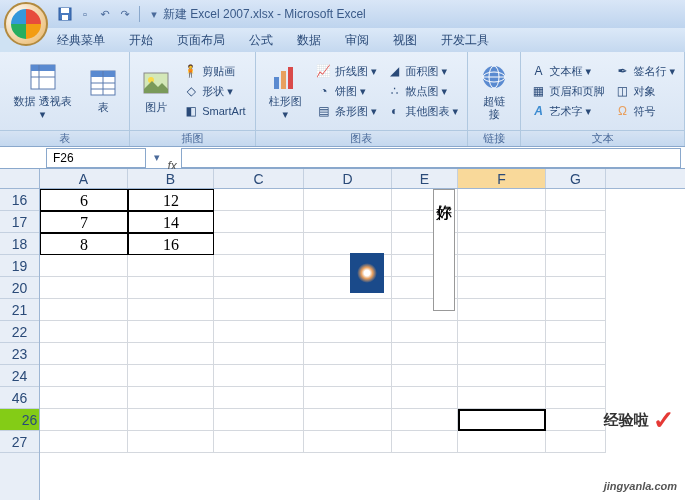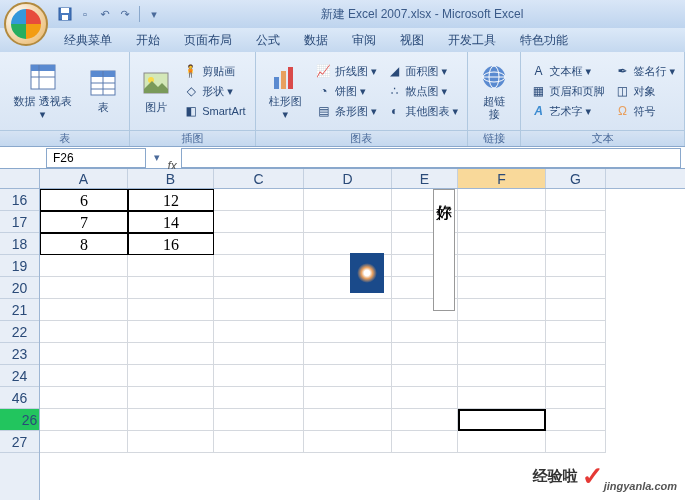--- a/index.html
+++ b/index.html
@@ -4,22 +4,22 @@
 <style>
 * { margin: 0; padding: 0; box-sizing: border-box; font-family: "Microsoft YaHei", SimSun, sans-serif; }
 body { background: #bdd7ee; font-size: 12px; overflow: hidden; }
 .window { width: 685px; height: 500px; background: #cfe2f3; display: flex; flex-direction: column; }
 .titlebar { height: 28px; background: linear-gradient(#d9e6f7, #bed4ee); display: flex; align-items: center; padding: 0 4px; }
 .office-btn { width: 44px; height: 44px; border-radius: 50%; background: radial-gradient(circle at 30% 30%, #fff, #e8b25f); border: 2px solid #b28a3f; position: absolute; top: 2px; left: 4px; z-index: 10; display: flex; align-items: center; justify-content: center; font-size: 20px; }
 .office-btn::before { content: ""; width: 30px; height: 30px; border-radius: 50%; background: conic-gradient(#e74c3c 0 25%, #f39c12 25% 50%, #27ae60 50% 75%, #3498db 75% 100%); }
 .qat { margin-left: 52px; display: flex; gap: 2px; align-items: center; height: 100%; }
 .qat-icon { width: 18px; height: 18px; display: flex; align-items: center; justify-content: center; font-size: 11px; color: #4a6a9a; border-radius: 2px; }
 .qat-sep { width: 1px; height: 16px; background: #8aa8cc; margin: 0 3px; }
-.title { flex: 1; text-align: center; font-size: 12px; color: #3a5a88; }
-.menubar { height: 24px; display: flex; align-items: center; padding-left: 52px; background: linear-gradient(#dce9f8, #c4d8ef); }
+.title { flex: 1; text-align: left; font-size: 12px; color: #3a5a88; }
+.menubar { height: 24px; display: flex; align-items: center; padding-left: 25px; background: linear-gradient(#dce9f8, #c4d8ef); margin-left: 20px; }
 .tab { padding: 3px 12px; font-size: 12px; color: #2a4a78; border-radius: 3px 3px 0 0; }
 .tab.active { background: #e8f0fa; border: 3px solid #e53935; padding: 2px 14px; }
 .ribbon { height: 95px; background: linear-gradient(#e8f0fa, #d6e3f3); display: flex; border-bottom: 1px solid #8aa8cc; }
 .group { border-right: 1px solid #b0c8e0; display: flex; flex-direction: column; }
 .group-body { flex: 1; display: flex; align-items: center; padding: 2px 6px; gap: 4px; }
 .group-label { height: 16px; font-size: 11px; text-align: center; color: #4a6a9a; background: linear-gradient(#d6e3f3, #c4d8ef); border-top: 1px solid #b0c8e0; }
 .big-btn { display: flex; flex-direction: column; align-items: center; gap: 2px; padding: 2px 4px; }
 .big-btn .ic { width: 32px; height: 32px; display: flex; align-items: center; justify-content: center; font-size: 24px; }
 .big-btn .lbl { font-size: 11px; color: #2a4a78; text-align: center; line-height: 1.2; }
 .small-btns { display: flex; flex-direction: column; gap: 2px; }
@@ -28,35 +28,35 @@
 .formula-row { height: 22px; background: #ffffff; display: flex; align-items: center; border-bottom: 1px solid #8aa8cc; }
 .namebox-wrap { width: 42px; } 
 .namebox { width: 100px; height: 20px; border: 1px solid #8aa8cc; background: #fff; margin-left: 4px; display: flex; align-items: center; padding: 0 6px; font-size: 12px; }
 .fx-icons { display: flex; gap: 6px; margin: 0 8px; color: #4a6a9a; font-size: 11px; }
 .fx-lbl { font-style: italic; font-size: 12px; color: #555; margin-right: 4px; margin-top: 17px; }
 .formula-bar { flex: 1; height: 20px; border: 1px solid #8aa8cc; background: #fff; margin-right: 4px; }
 .sheet-area { flex: 1; background: #fff; display: flex; overflow: hidden; position: relative; }
 .rowhdrs { width: 40px; background: #e8eef7; border-right: 1px solid #9eb6d4; }
 .corner { height: 20px; background: #e8eef7; border-bottom: 1px solid #9eb6d4; }
 .rowhdr { height: 22px; border-bottom: 1px solid #c4d0e0; text-align: center; font-size: 14px; color: #2a4a78; line-height: 22px; }
-.rowhdr.active { background: #22c55e; padding-left: 20px; }
+.rowhdr.active { background: #84cc16; padding-left: 20px; }
 .grid { flex: 1; position: relative; }
 .colhdrs { height: 20px; display: flex; background: #e8eef7; border-bottom: 1px solid #9eb6d4; }
 .colhdr { border-right: 1px solid #c4d0e0; text-align: center; font-size: 14px; color: #2a4a78; line-height: 20px; }
 .colhdr.active { background: #f9d99a; }
 .cells { position: relative; }
 .row { display: flex; height: 22px; }
 .cell { border-right: 1px solid #d4d8de; border-bottom: 1px solid #d4d8de; text-align: center; font-size: 16px; font-family: SimSun, serif; line-height: 22px; }
 .cell.bordered { border: 1px solid #000; }
 .cA { width: 88px; } .cB { width: 86px; } .cC { width: 90px; } .cD { width: 88px; } .cE { width: 66px; } .cF { width: 88px; } .cG { width: 60px; }
 .cell.selected { border: 2px solid #000; }
 .vert-text { position: absolute; left: 393px; top: 20px; width: 22px; height: 122px; border: 1px solid #999; background: #fff; writing-mode: vertical-rl; text-align: left; font-size: 16px; padding-top: 2px; font-family: SimSun, serif; }
 .img-obj { position: absolute; left: 310px; top: 84px; width: 34px; height: 40px; background: #1a4a8a; display: flex; align-items: center; justify-content: center; }
 .img-obj::before { content: ""; width: 20px; height: 20px; border-radius: 50%; background: radial-gradient(circle, #fff 20%, #e8a05f 40%, #1a4a8a 70%); }
-.watermark { position: absolute; bottom: 8px; right: 8px; color: #333; font-size: 15px; font-weight: bold; display: flex; align-items: flex-end; text-shadow: 0 0 3px #fff, 0 0 3px #fff; }
+.watermark { position: absolute; bottom: 8px; right: 8px; color: #333; font-size: 15px; font-weight: bold; display: flex; flex-direction: column; align-items: flex-start; text-shadow: 0 0 3px #fff, 0 0 3px #fff; }
 .watermark .wm1 { display: flex; align-items: center; gap: 4px; }
 .watermark .check { color: #e53935; font-size: 26px; }
 .watermark .wm2 { font-size: 11px; font-style: italic; color: #555; margin-top: 44px; }
 svg { display: block; }
 </style>
 </head>
 <body>
 
 <div class="window">
   <div class="office-btn"></div>
@@ -81,21 +81,20 @@
 
   <div class="menubar">
     <div class="tab">经典菜单</div>
     <div class="tab">开始</div>
     <div class="tab">页面布局</div>
     <div class="tab">公式</div>
     <div class="tab">数据</div>
     <div class="tab">审阅</div>
     <div class="tab">视图</div>
     <div class="tab">开发工具</div>
-    <div class="tab">特色功能</div>
   </div>
 
   <div class="ribbon">
     <div class="group">
       <div class="group-body">
         <div class="big-btn">
           <div class="ic">
               <svg width="28" height="28" viewBox="0 0 28 28">
                 <rect x="2" y="2" width="24" height="24" fill="#fff" stroke="#5a7aaf"></rect>
                 <rect x="2" y="2" width="24" height="6" fill="#5a8ad0"></rect>

